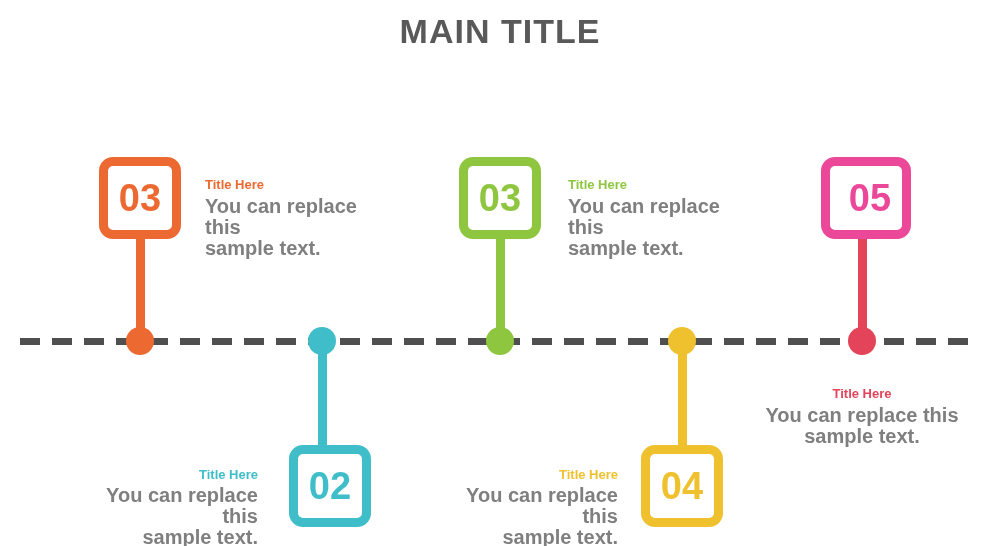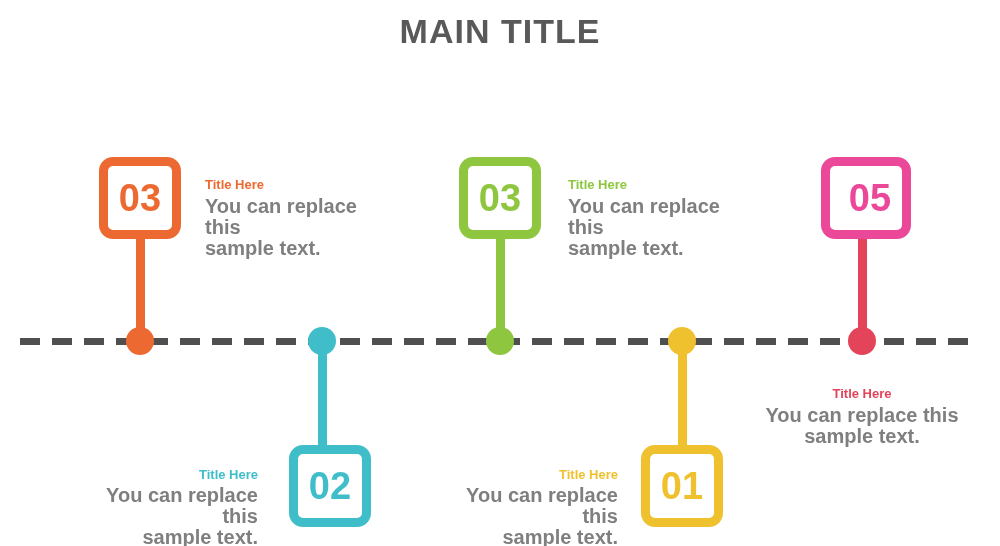--- a/index.html
+++ b/index.html
@@ -86,21 +86,21 @@
     <div class="ibody" style="left: 568px; top: 196px; width: 190px; color: rgb(127, 127, 127);">
       <div>You can replace this</div>
       <div>sample text.</div>
     </div>
   </div>
 
   <div>
     <div class="stem" style="left: 678px; top: 341px; height: 108px; color: rgb(240, 193, 47);"></div>
     <div class="dot" style="left: 668px; top: 327px; color: rgb(240, 193, 47);"></div>
     <div class="numbox" style="left: 641px; top: 445px; color: rgb(240, 193, 47);">
-      <span>01</span>
+      <span>04</span>
     </div>
     <div class="ititle ta-r" style="left: 438px; top: 448px; width: 180px; color: rgb(240, 193, 47);">Title Here</div>
     <div class="ibody ta-r" style="left: 428px; top: 485px; width: 190px; color: rgb(127, 127, 127);">
       <div>You can replace this</div>
       <div>sample text.</div>
     </div>
   </div>
 
   <div>
     <div class="stem" style="left: 858px; top: 238px; height: 104px; color: rgb(227, 68, 90);"></div>

